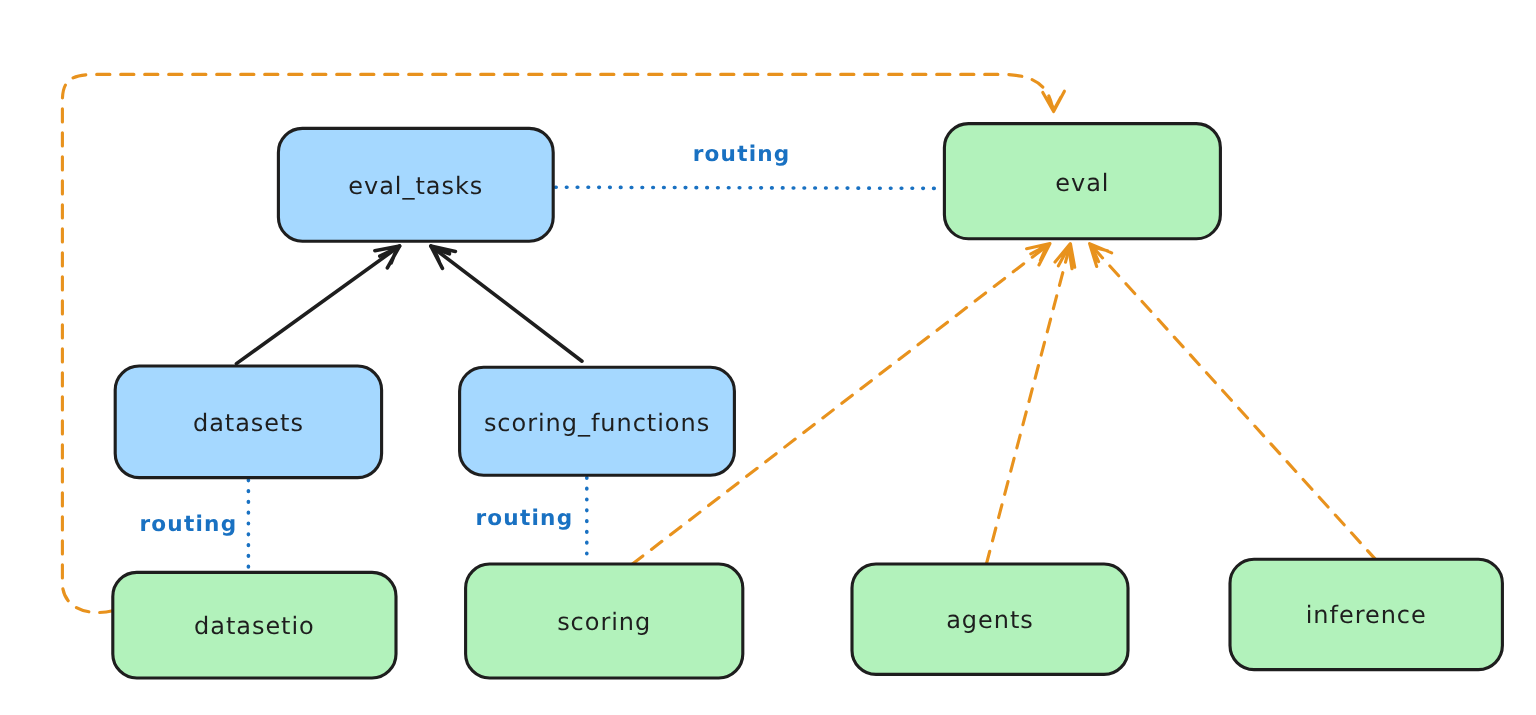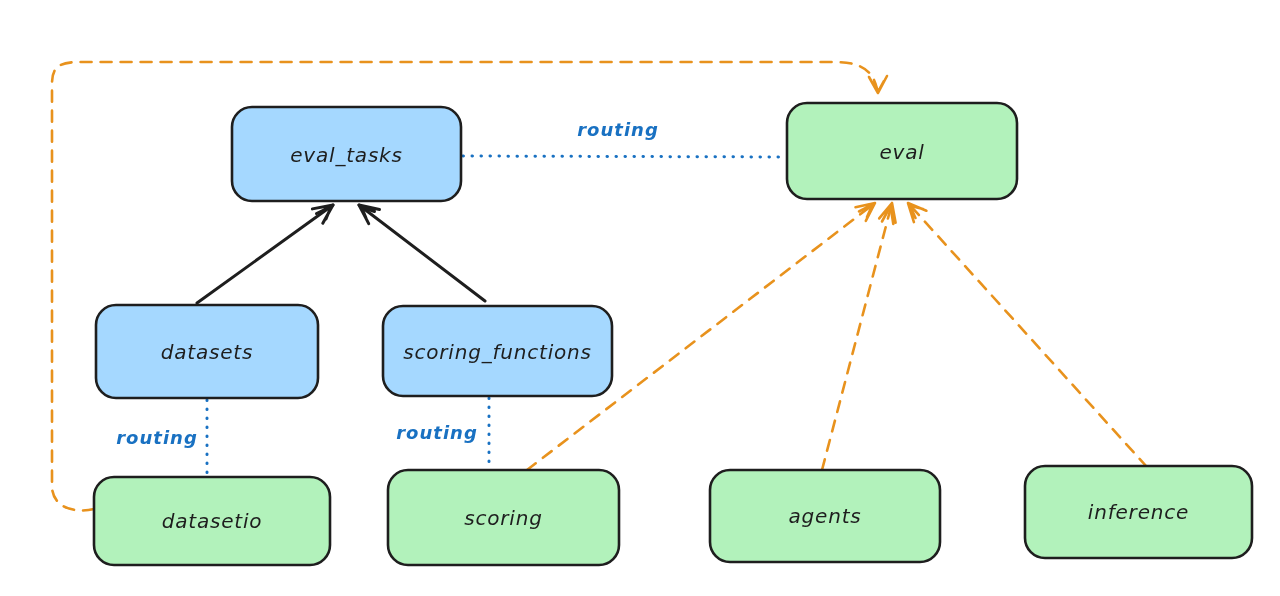--- a/index.html
+++ b/index.html
@@ -4,21 +4,21 @@
 <style>
   html, body {
     margin: 0;
     padding: 0;
     background: #ffffff;
     width: 1280px;
     height: 596px;
     overflow: hidden;
     font-family: "DejaVu Sans", sans-serif;
   }
-  .canvas-wrap { width: 1280px; height: 596px; font-style: italic; }
+  .canvas-wrap { width: 1280px; height: 596px; }
   svg { display: block; }
 
   .node-rect {
     stroke: #1e1e1e;
     stroke-width: 2.6;
   }
   .node-label {
     font-family: "DejaVu Sans", sans-serif;
     font-size: 20px;
     fill: #1e1e1e;

